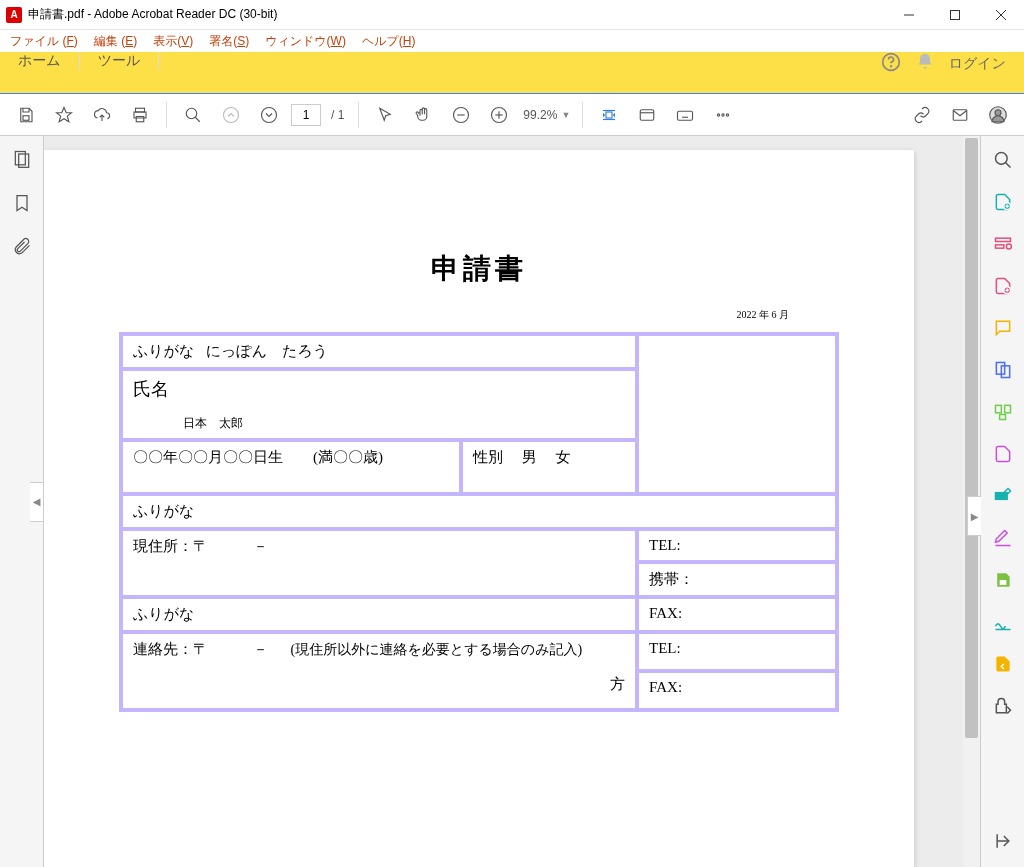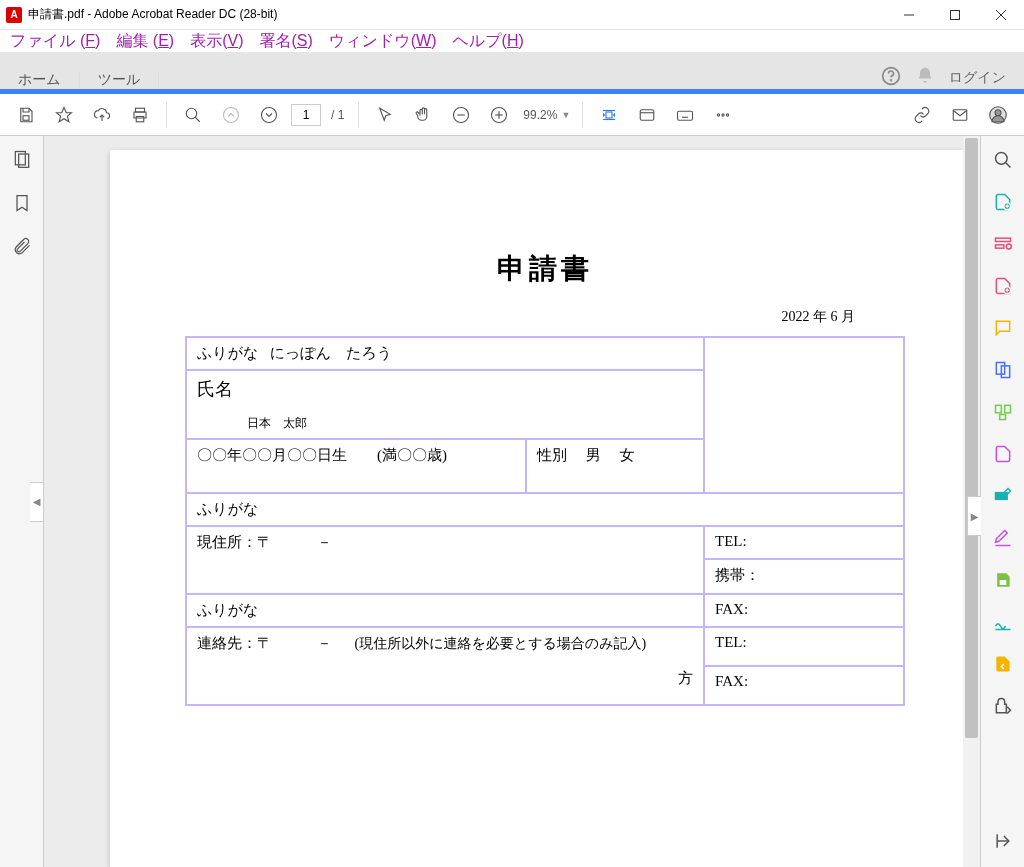--- a/index.html
+++ b/index.html
@@ -9,25 +9,25 @@
   .titlebar { height: 30px; display: flex; align-items: center; justify-content: space-between; padding: 0 0 0 6px; border-bottom: 1px solid #e5e5e5; }
   .titlebar-left { display: flex; align-items: center; gap: 6px; }
   .titlebar-icon { width: 16px; height: 16px; background: #d00; border-radius: 2px; display: flex; align-items: center; justify-content: center; color: #fff; font-weight: bold; font-size: 10px; }
   .titlebar-title { font-size: 12px; color: #000; }
   .titlebar-btns { display: flex; }
   .win-btn { width: 46px; height: 30px; display: flex; align-items: center; justify-content: center; cursor: pointer; }
   .win-btn svg { width: 10px; height: 10px; stroke: #333; fill: none; stroke-width: 1; }
   
   
   .menubar { height: 22px; display: flex; align-items: center; gap: 8px; padding: 0 6px; }
-  .menu-item { cursor: pointer; font-size: 16px; color: #a21caf; padding: 2px 4px; }
+  .menu-item { cursor: pointer; font-size: 12px; color: #c2410c; padding: 2px 4px; }
   .menu-item u { text-decoration: underline; }
   
   
-  .tabbar { height: 42px; display: flex; align-items: flex-end; background: #e5e5e5; border-bottom: 5px solid #3b82f6; }
+  .tabbar { height: 42px; display: flex; align-items: flex-start; background: #fde047; border-bottom: 1px solid #3b82f6; }
   .tab { display: flex; align-items: center; padding: 0 18px; cursor: pointer; font-size: 14px; color: #555; border-right: 1px solid #ddd; }
   .tab.active { background: #fff; }
   .tab-close { margin-left: 18px; font-size: 16px; color: #888; cursor: pointer; }
   .tabbar-right { margin-left: auto; display: flex; align-items: center; gap: 14px; padding: 0 18px; }
   .tabbar-right .icn { color: #888; cursor: pointer; }
   .login { font-size: 14px; color: #666; cursor: pointer; }
   
   
   .toolbar { height: 42px; display: flex; align-items: center; padding: 0 10px; gap: 6px; border-bottom: 1px solid #ccc; }
   .tbtn { width: 32px; height: 32px; display: flex; align-items: center; justify-content: center; cursor: pointer; color: #555; border-radius: 3px; }
@@ -39,29 +39,29 @@
   .zoom-chev { font-size: 9px; color:#888;}
   .toolbar-spacer { flex: 1; }
   
   
   .main { display: flex; height: calc(867px - 30px - 22px - 42px - 42px); }
   .left-rail { width: 44px; background: #f5f5f5; border-right: 1px solid #ccc; display: flex; flex-direction: column; align-items: center; padding-top: 12px; gap: 22px; position: relative; }
   .left-rail .rail-icn { width: 22px; height: 22px; color: #555; cursor: pointer; display:flex; align-items:center; justify-content:center;}
   .left-rail .rail-icn svg { width: 20px; height: 20px; fill:none; stroke:currentColor; stroke-width:1.5;}
   .left-collapse { position: absolute; top: 50%; right: -1px; transform: translateY(-50%); width: 14px; height: 40px; background: #fff; border: 1px solid #ccc; border-left:0; display:flex; align-items:center; justify-content:center; cursor:pointer; color:#888; font-size:10px;}
   
-  .doc-area { flex: 1; background: #ececec; overflow: auto; display: flex; justify-content: flex-end; padding: 14px 0 0 0; position: relative; }
+  .doc-area { flex: 1; background: #ececec; overflow: auto; display: flex; justify-content: flex-start; padding: 14px 0 0 0; position: relative; }
   .scrollbar-v { position: absolute; right: 0; top: 0; width: 17px; height: 100%; background: #f1f1f1; }
   .scrollbar-v .thumb { position: absolute; left: 2px; width: 13px; height: 600px; top: 2px; background: #c1c1c1; border-radius: 2px; }
   .doc-page { width: 870px; background: #fff; box-shadow: 0 2px 6px rgba(0,0,0,0.2); padding: 100px 75px 30px 75px; font-family: "MS Mincho","Yu Mincho", serif; color: #000; }
   
   .doc-title { text-align: center; font-size: 28px; font-weight: bold; letter-spacing: 4px; margin-bottom: 20px; }
-  .doc-date { text-align: right; font-size: 14px; margin-bottom: 10px; padding-right: 50px;}
+  .doc-date { text-align: right; font-size: 10px; margin-bottom: 10px; padding-right: 50px;}
   .doc-table { border-collapse: collapse; width: 100%; }
-  .doc-table td { border: 2px solid #c4b5fd; padding: 6px 10px; font-size: 15px; vertical-align: top; }
+  .doc-table td { border: 4px solid #c4b5fd; padding: 6px 10px; font-size: 15px; vertical-align: top; }
   .furigana-row td { height: 32px; }
   .name-row td { height: 60px; }
   .name-label { font-size: 18px; }
   .name-value { padding-left: 50px; display: inline-block; margin-top: 14px; font-size: 12px; }
   .birth-row td { height: 54px; font-family: Liberation Serif, serif; }
   .photo-cell { width: 200px; }
   .contact-note { font-size: 14px; }
   .contact-kata { text-align: right; display:block; margin-top: 16px;}
   .small-cell { height: 32px; }
   
@@ -72,21 +72,21 @@
   .right-rail-bottom { margin-top: auto; margin-bottom: 14px; display:flex; flex-direction:column; gap:18px; align-items:center;}
   
   .hl-blue { color:#2a7de1; }
 </style>
 </head>
 <body>
 
 <div class="titlebar">
   <div class="titlebar-left">
     <div class="titlebar-icon">A</div>
-    <div class="titlebar-title">申請書.pdf - Adobe Acrobat Reader DC (28-bit)</div>
+    <div class="titlebar-title">申請書.pdf - Adobe Acrobat Reader DC (30-bit)</div>
   </div>
   <div class="titlebar-btns">
     <div class="win-btn">
         <svg viewBox="0 0 10 10">
           <line x1="0" y1="5" x2="10" y2="5"></line>
         </svg>
       </div>
     <div class="win-btn">
         <svg viewBox="0 0 10 10">
           <rect x="0.5" y="0.5" width="9" height="9"></rect>

